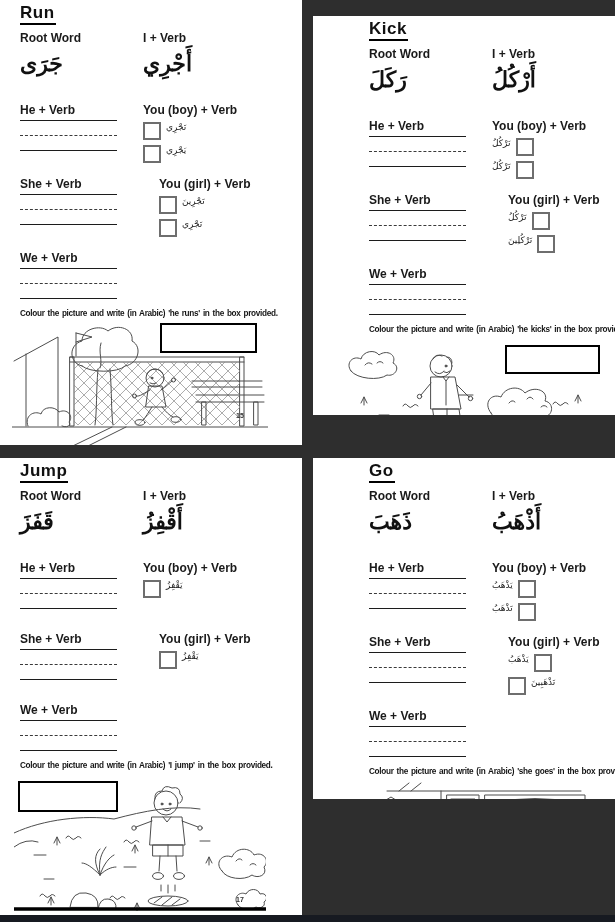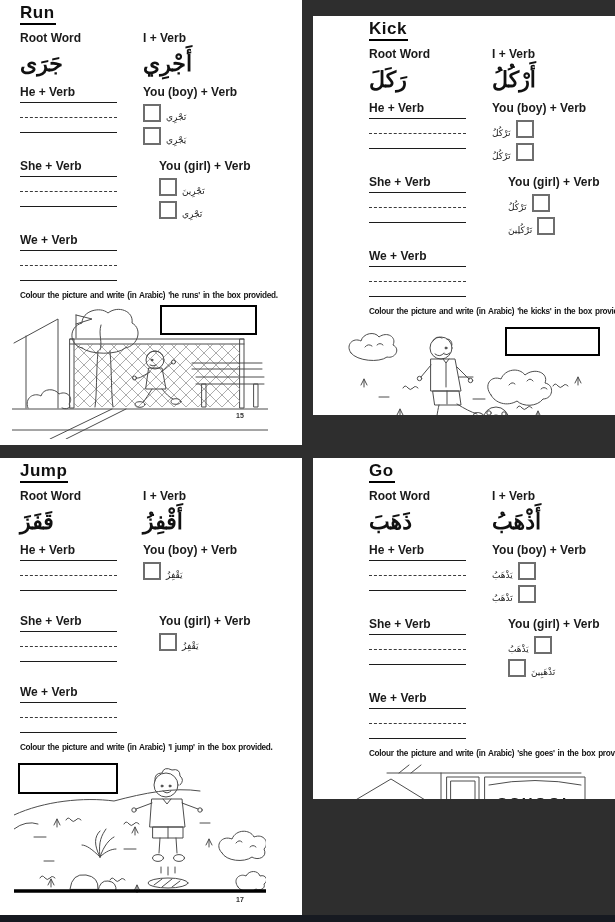--- a/index.html
+++ b/index.html
@@ -23,28 +23,28 @@
   .cols{display:grid;grid-template-columns:123px 1fr;}
   .hdr{margin-top:5px;}
   .lbl{font-size:12px;font-weight:bold;color:#1a1a1a;white-space:nowrap;}
   .arab{height:36px;}
   .arabic-big{font-family:Liberation Sans, sans-serif;font-size:22px;font-weight:bold;direction:rtl;
               text-align:left;line-height:38px;height:36px;overflow:visible;}
   .root{padding-right:28px;}
   .iverb{padding-right:34px;}
   .pr .iverb{padding-right:10px;}
 
-  .sec{margin-top:4px;min-height:57px;}
+  .sec{margin-top:22px;min-height:57px;}
   .sec2{margin-top:14px;gap:16px;}
   .webloc{margin-top:14px;}
   .line{width:97px;height:0;border-top:1.6px solid #1c1c1c;margin-top:14px;}
   .line.first{margin-top:3px;}
   .line.dash{border-top:1.7px dashed #3a3a3a;}
 
-  .optrow{display:flex;align-items:flex-end;gap:5px;margin-top:5px;height:18px;}
+  .optrow{display:flex;align-items:flex-start;gap:5px;margin-top:5px;height:18px;}
   .cb{width:14px;height:14px;border:2px solid #6e6e6e;background:#fff;flex:0 0 auto;}
   .aword{font-family:"DejaVu Sans",sans-serif;font-size:9px;direction:rtl;white-space:nowrap;color:#222;}
 
   .instruction{margin-top:10px;font-size:8.2px;font-weight:bold;letter-spacing:-0.3px;
                word-spacing:1px;white-space:nowrap;color:#141414;}
 
   .pic{position:relative;margin-top:5px;}
   .pic svg{display:block;}
   .ansbox{position:absolute;border:2.5px solid #000;background:#fff;}
   .pagenum{position:absolute;font-size:7px;font-weight:bold;color:#333;}

